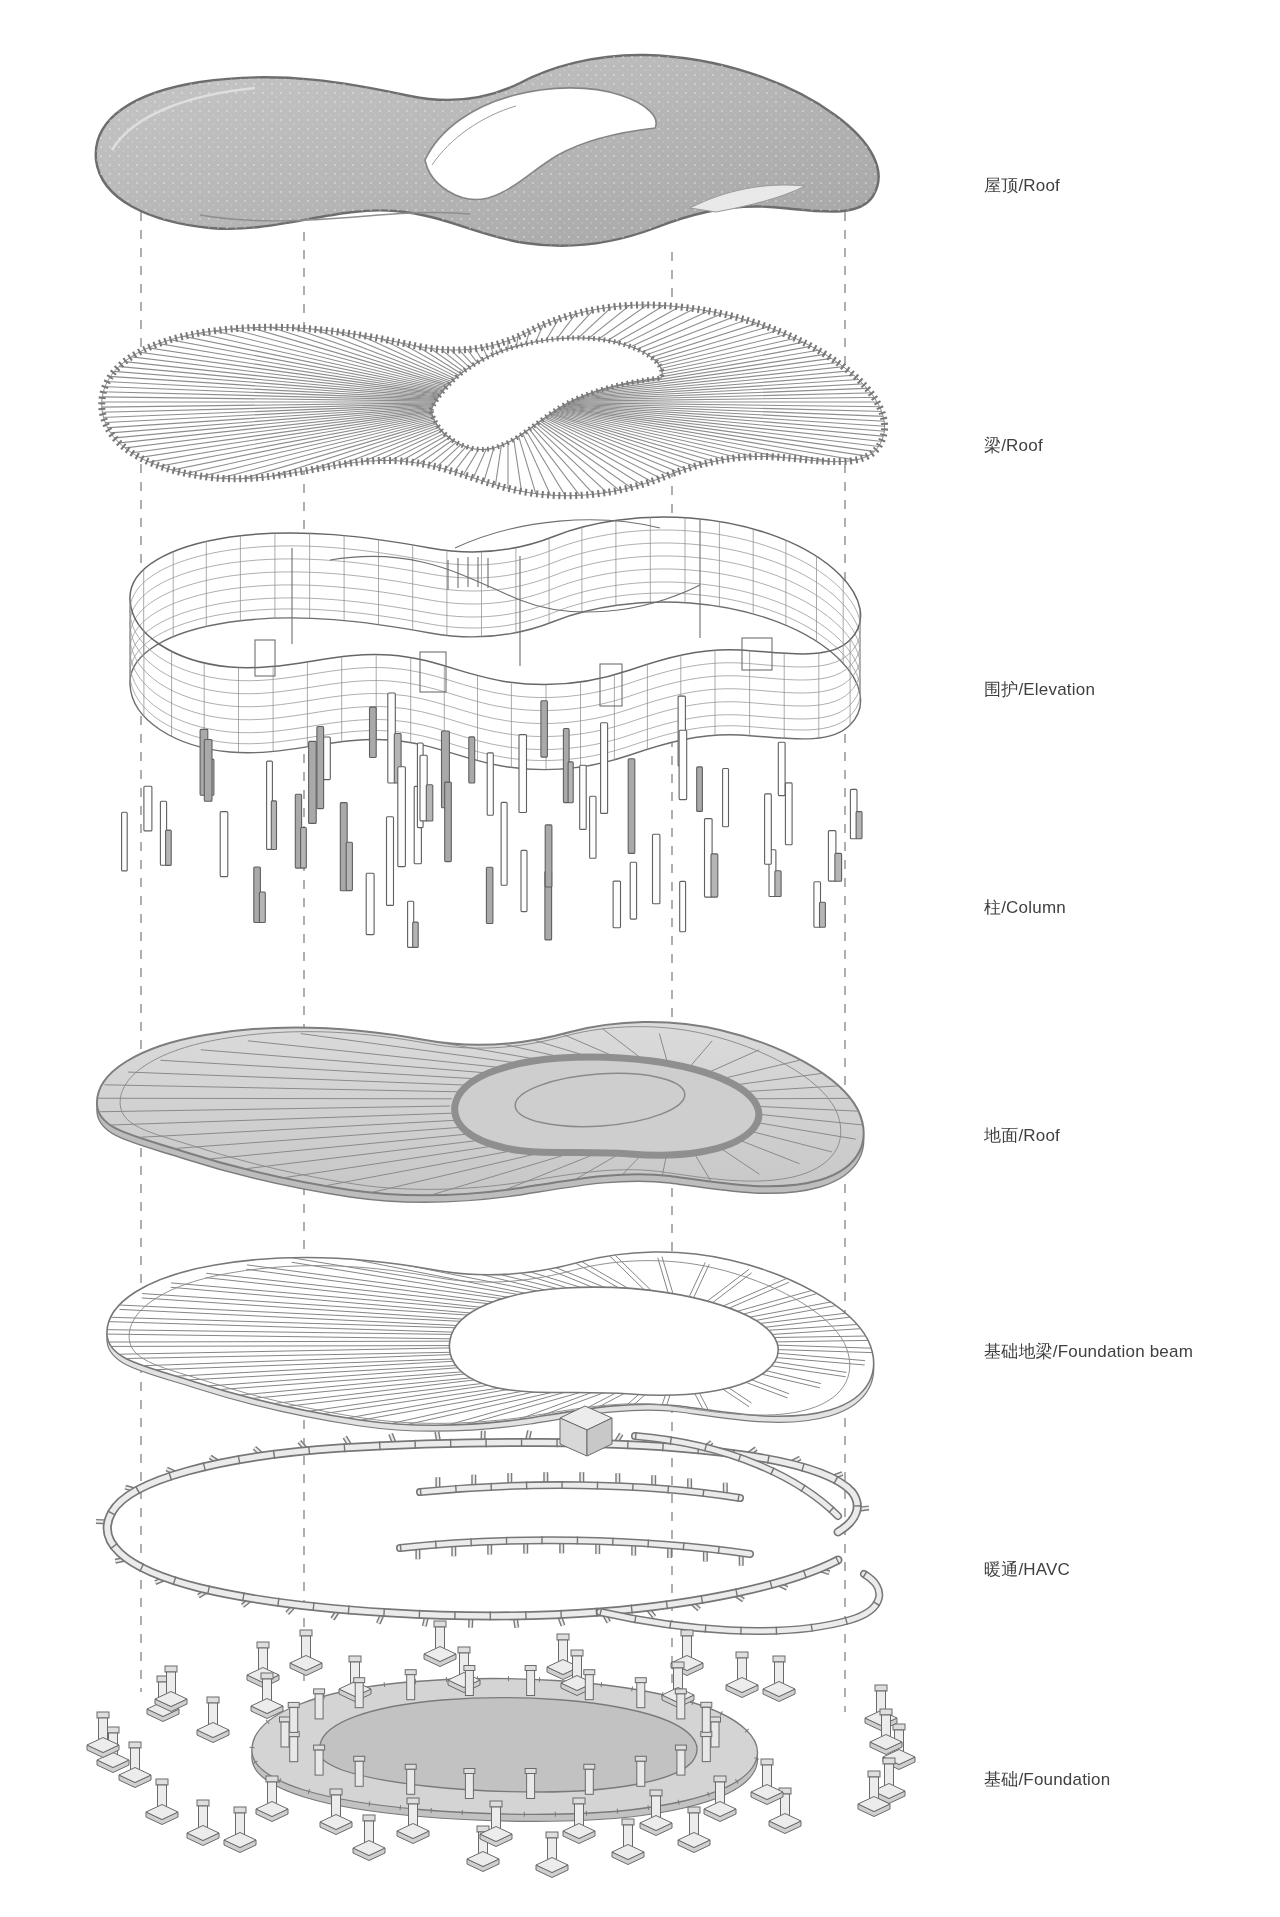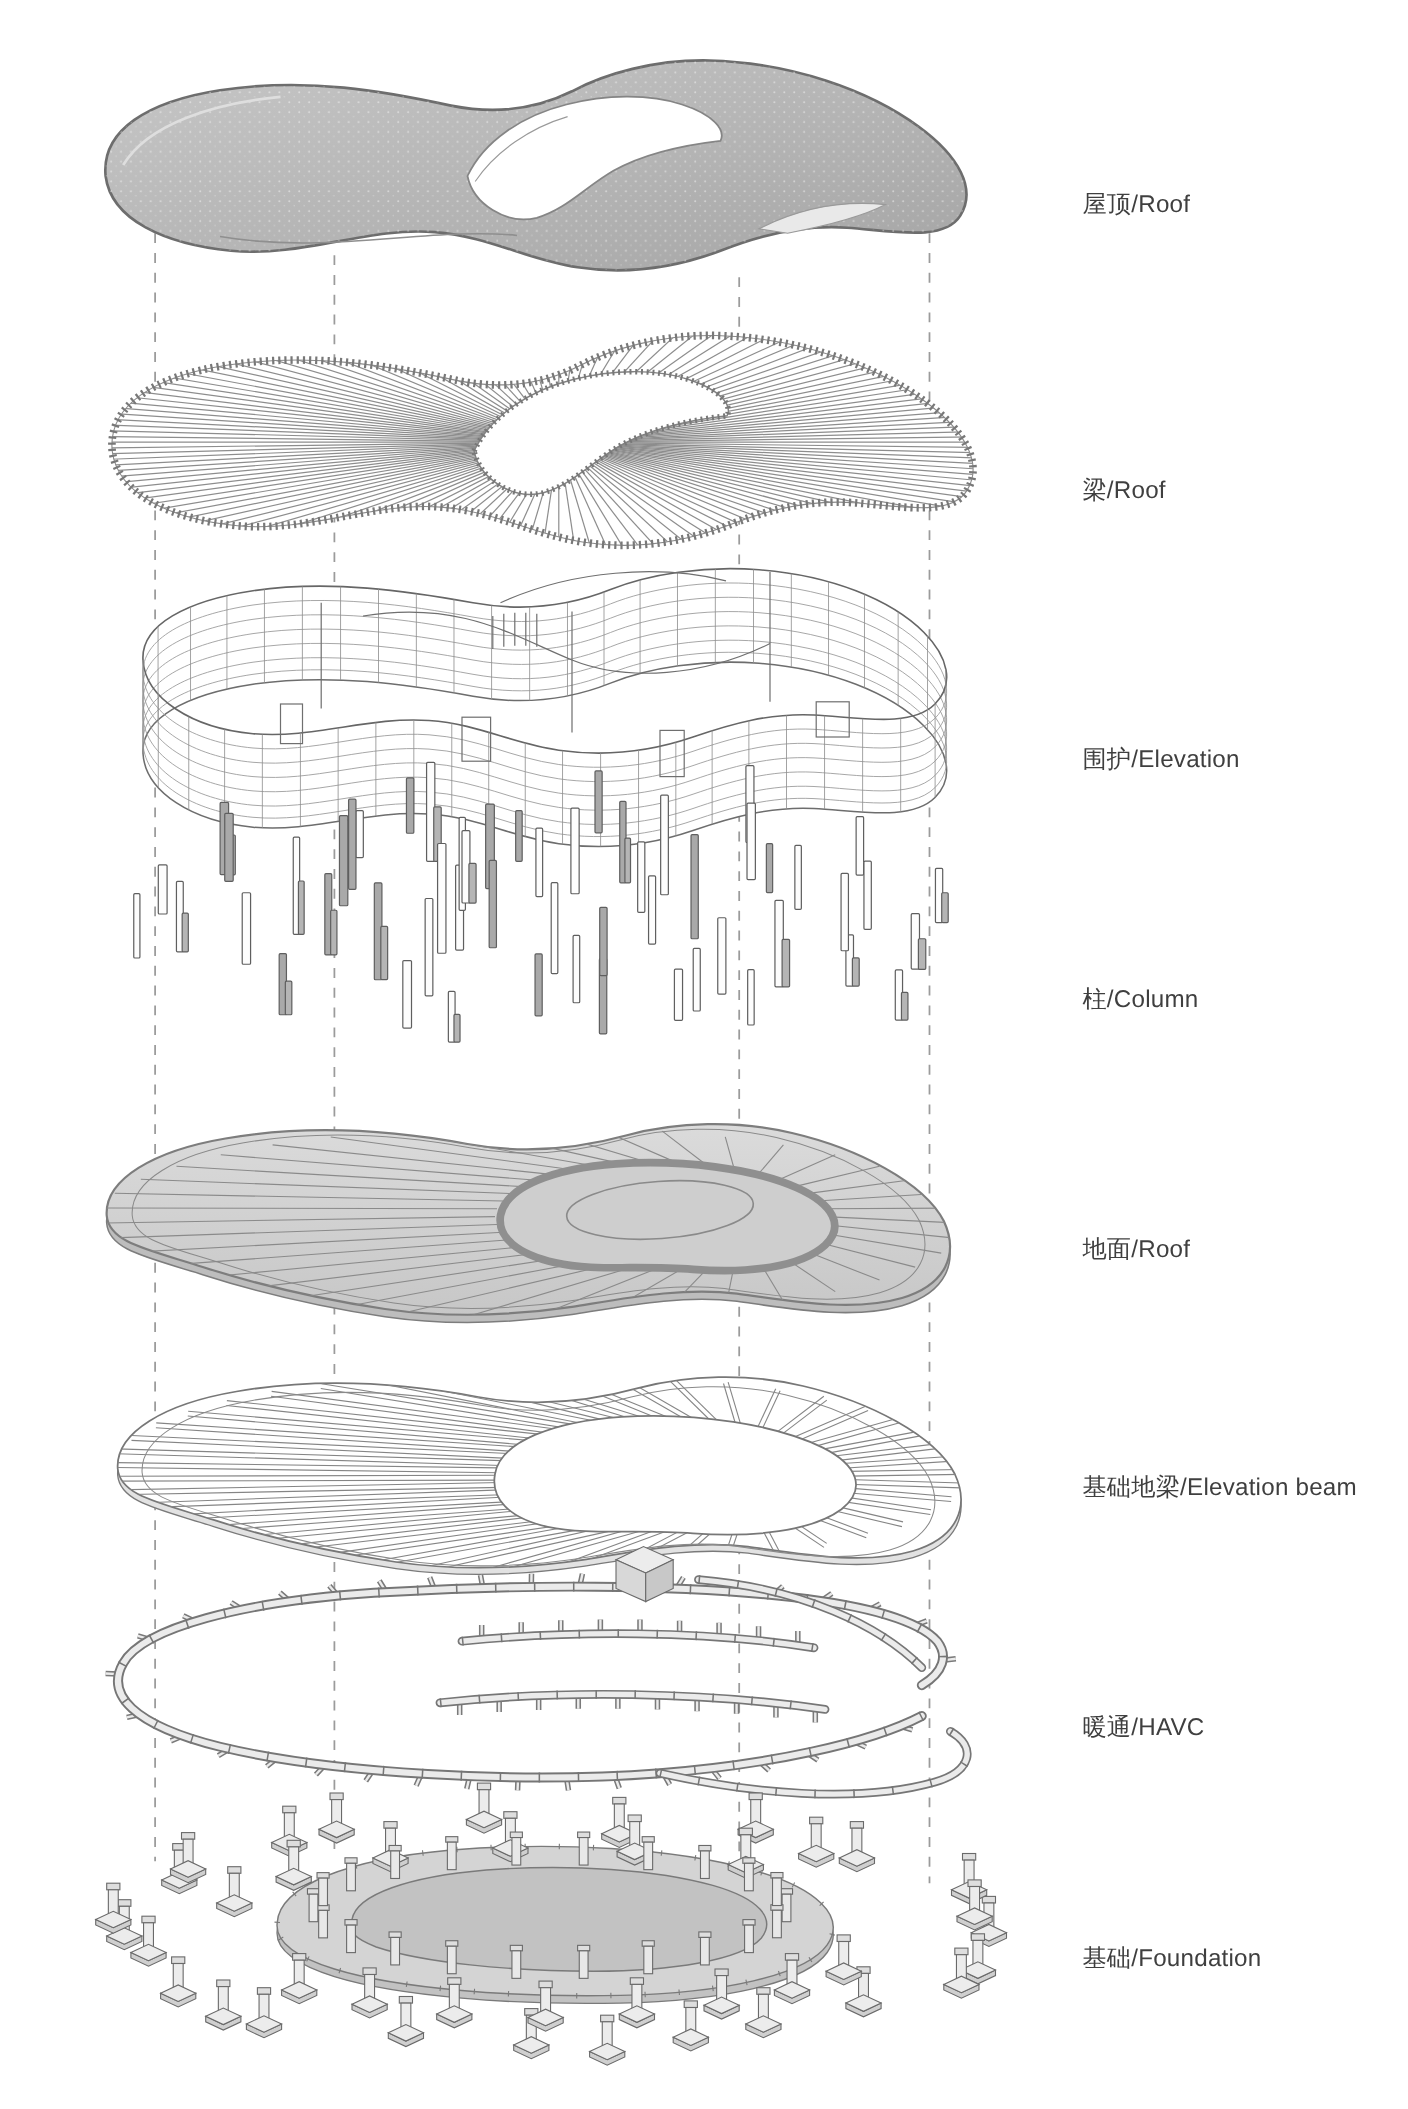--- a/index.html
+++ b/index.html
@@ -1,19 +1,19 @@
 <!DOCTYPE html>
 <html><head>
 <meta charset="utf-8">
 <style>
   html,body{margin:0;padding:0;background:#ffffff;}
   #page{position:relative;width:1280px;height:1917px;background:#ffffff;overflow:hidden;
         font-family:"Liberation Sans", sans-serif;}
   #diagram-svg{position:absolute;left:0;top:0;}
-  .layer-label{position:absolute;left:984px;font-size:22px;line-height:28px;color:#3f3f3f;
+  .layer-label{position:absolute;left:984px;font-size:17px;line-height:28px;color:#3f3f3f;
                letter-spacing:0.2px;white-space:nowrap;}
 </style>
 </head>
 <body>
 
 <div id="page">
 
 <svg id="diagram-svg" width="1280" height="1917" viewBox="0 0 1280 1917" xmlns="http://www.w3.org/2000/svg">
 
   <defs>
@@ -730,16 +730,16 @@
           <rect x="702.3" y="1707.3" width="8" height="25" fill="#e8e8e8"></rect>
         </g>
   </g>
 </svg>
 
 <div class="layer-label" style="top:172px">屋顶/Roof</div>
 <div class="layer-label" style="top:432px">梁/Roof</div>
 <div class="layer-label" style="top:676px">围护/Elevation</div>
 <div class="layer-label" style="top:894px">柱/Column</div>
 <div class="layer-label" style="top:1122px">地面/Roof</div>
-<div class="layer-label" style="top:1338px">基础地梁/Elevation beam</div>
+<div class="layer-label" style="top:1338px">基础地梁/Foundation beam</div>
 <div class="layer-label" style="top:1556px">暖通/HAVC</div>
 <div class="layer-label" style="top:1766px">基础/Foundation</div>
 </div>
 
 </body></html>

